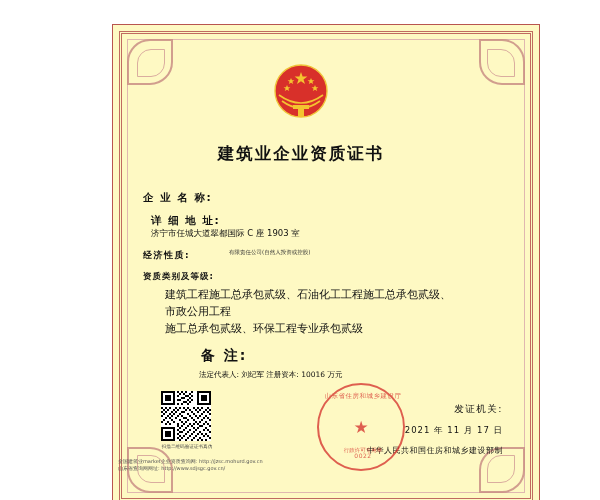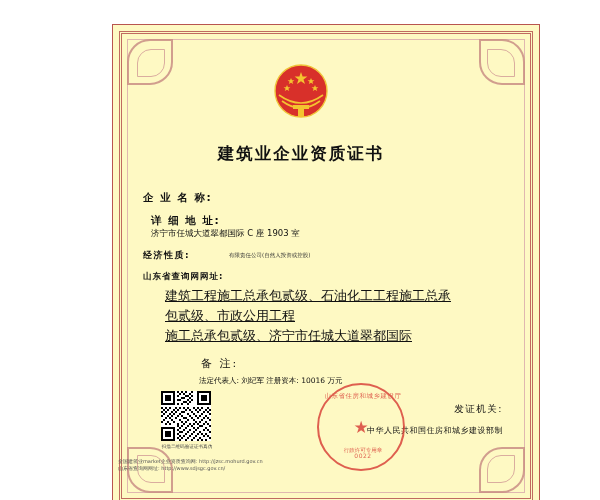--- a/index.html
+++ b/index.html
@@ -155,41 +155,40 @@
   .val-xs {
     font-size: 5.5px;
     margin-left: 6px;
     color: #333;
   }
   .row-split {
     display: flex;
     align-items: baseline;
   }
   .row-split .left { display: flex; align-items: baseline; flex: 0 0 178px; }
-  .row-split .right { display: flex; align-items: center; gap: 33px; }
+  .row-split .right { display: flex; align-items: flex-start; gap: 33px; }
   .cat-block {
     margin-top: 4px;
   }
   .cat-label {
     font-size: 8.5px;
     font-weight: bold;
     letter-spacing: 1px;
     margin-bottom: 3px;
   }
   .cat-lines {
-    font-size: 13px;
+    font-size: 11px;
     line-height: 1.55;
     padding-left: 22px;
     color: #111;
-    text-decoration: underline;
   }
   .remark {
     margin-top: 10px;
-    font-size: 11px;
-    font-weight: normal;
+    font-size: 14px;
+    font-weight: bold;
     letter-spacing: 2px;
     padding-left: 58px;
   }
   .legal {
     margin-top: 5px;
     font-size: 7.5px;
     padding-left: 56px;
     color: #111;
   }
 
@@ -344,24 +343,24 @@
 
       <div class="row row-split">
         <span class="right">
           <span class="lbl" style="font-size:9px">经济性质:</span>
           <span class="val-xs">有限责任公司(自然人投资或控股)</span>
         </span>
       </div>
 
 
       <div class="cat-block">
-        <div class="cat-label">山东省查询网网址:</div>
+        <div class="cat-label">资质类别及等级:</div>
         <div class="cat-lines">
           <div>建筑工程施工总承包贰级、石油化工工程施工总承包贰级、市政公用工程</div>
-          <div>施工总承包贰级、济宁市任城大道翠都国际</div>
+          <div>施工总承包贰级、环保工程专业承包贰级</div>
         </div>
       </div>
 
       <div class="remark">备  注:</div>
       <div class="legal">法定代表人: 刘纪军    注册资本: 10016 万元</div>
     </div>
 
     <div class="qr">
       <svg class="qr-grid" viewBox="0 0 25 25" xmlns="http://www.w3.org/2000/svg" shape-rendering="crispEdges">
         <rect width="25" height="25" fill="#fff"></rect>
@@ -534,20 +533,21 @@
             <rect x="18" y="24" width="1" height="1"></rect>
           <rect x="20" y="24" width="1" height="1"></rect>
             <rect x="22" y="24" width="1" height="1"></rect>
         </g>
       </svg>
     </div>
     <div class="qr-caption">扫描二维码验证证书真伪</div>
 
     <div class="issuer">
       <div class="line1">发证机关:</div>
+      <div class="line2">2021 年 11 月 17 日</div>
       <div class="line3">中华人民共和国住房和城乡建设部制</div>
     </div>
 
     <div class="seal">
       <div class="arc-top">山东省住房和城乡建设厅</div>
       <div class="star">★</div>
       <div class="mid-text">行政许可专用章</div>
       <div class="arc-bottom">0022</div>
     </div>
   </div>

